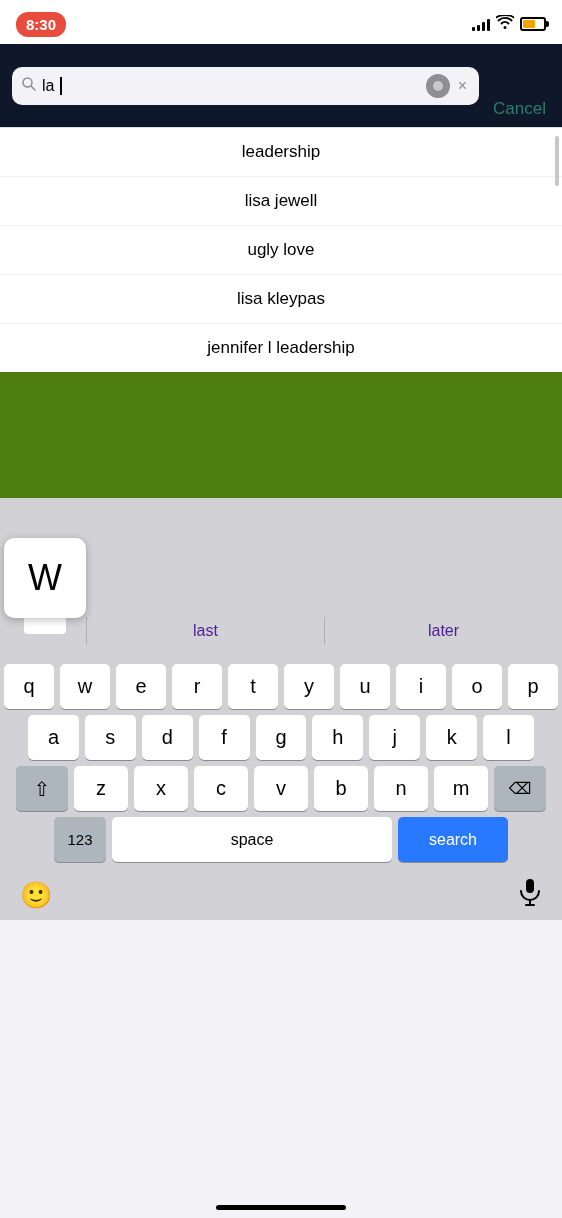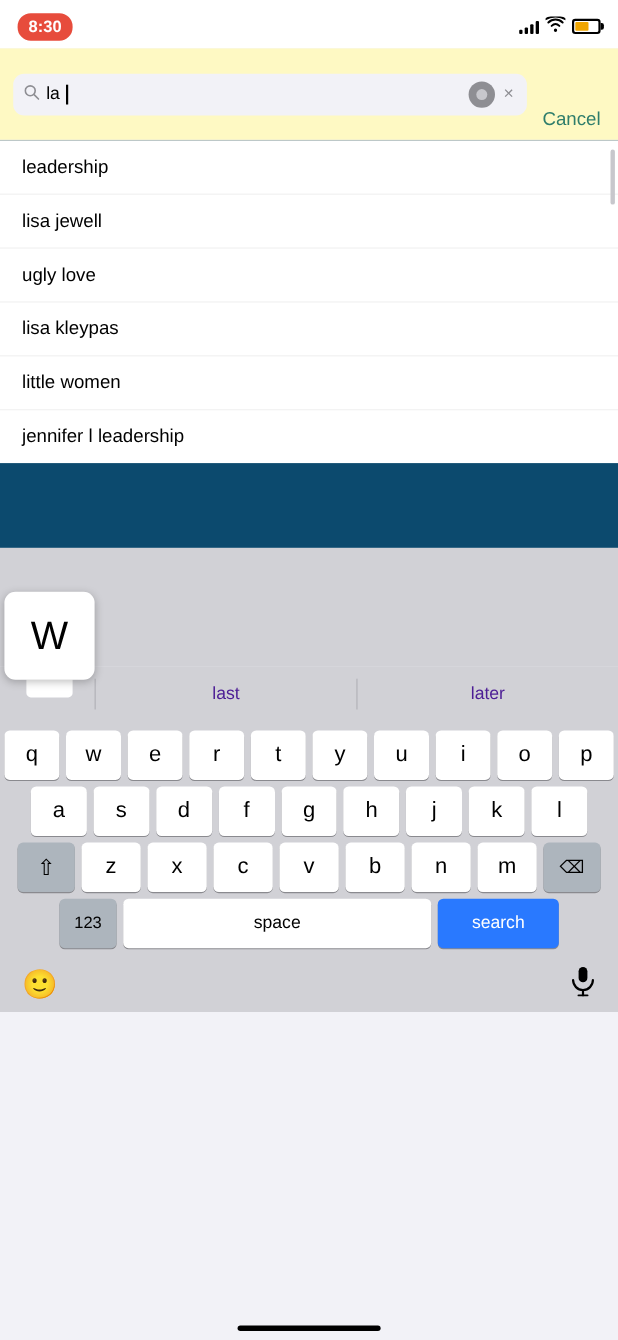--- a/index.html
+++ b/index.html
@@ -73,21 +73,21 @@
     }
     .battery-fill {
       width: 60%;
       height: 100%;
       background: #f0a500;
       border-radius: 1px;
     }
 
     
     .search-bar-container {
-      background: #fef9c3;
+      background: #0f172a;
       padding: 8px 12px;
       display: flex;
       align-items: center;
       gap: 10px;
       border-bottom: 1px solid #e0e0e0;
     }
     .search-input-wrapper {
       flex: 1;
       display: flex;
       align-items: center;
@@ -166,21 +166,22 @@
     }
     .suggestion-item:last-child {
       border-bottom: none;
     }
 
     
     .list-scroll-area {
       position: relative;
       height: 370px;
       overflow: hidden;
-      background: #0c4a6e;
+      background: #4d7c0f;
+      text-align: center;
     }
     .scroll-thumb {
       position: absolute;
       right: 3px;
       top: 8px;
       width: 4px;
       height: 50px;
       background: #c7c7cc;
       border-radius: 2px;
     }
@@ -389,21 +390,20 @@
   </div>
   <button class="cancel-btn">Cancel</button>
 </div>
 
 <div class="list-scroll-area">
   <div class="suggestions-list">
     <div class="suggestion-item">leadership</div>
     <div class="suggestion-item">lisa jewell</div>
     <div class="suggestion-item">ugly love</div>
     <div class="suggestion-item">lisa kleypas</div>
-    <div class="suggestion-item">little women</div>
     <div class="suggestion-item">jennifer l leadership</div>
   </div>
   <div class="scroll-thumb"></div>
 </div>
 
 <div class="gray-gap"></div>
 
 <div class="keyboard">
 
   <div class="predictive-row">

